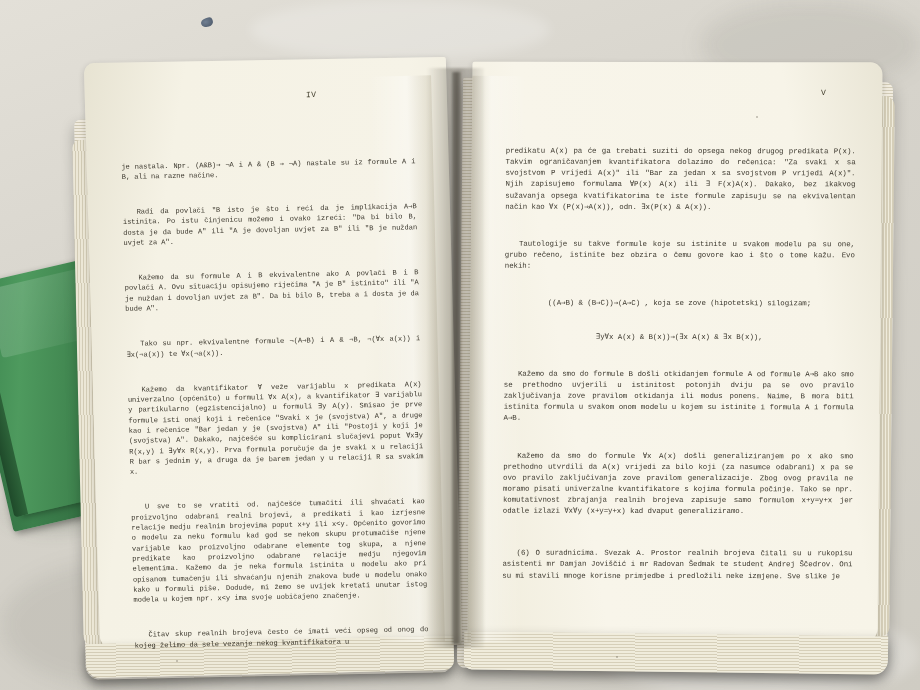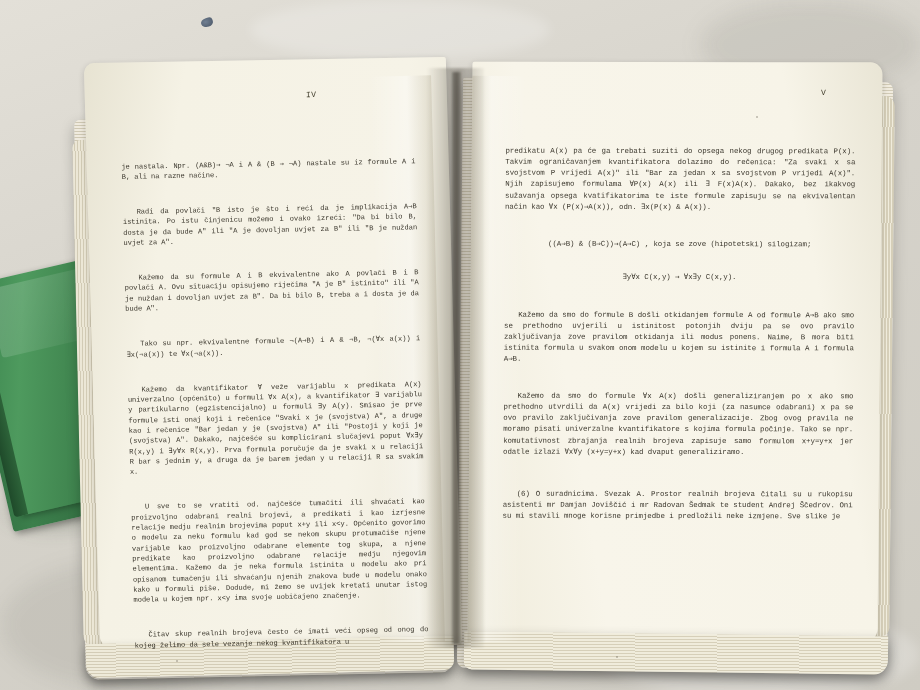--- a/index.html
+++ b/index.html
@@ -330,22 +330,23 @@
       <p class="para indent tight">Radi da povlači "B isto je što i reći da je implikacija A⇒B istinita. Po istu činjenicu možemo i ovako izreći: "Da bi bilo B, dosta je da bude A" ili "A je dovoljan uvjet za B" ili "B je nuždan uvjet za A".</p>
       <p class="para indent tight">Kažemo da su formule A i B ekvivalentne ako A povlači B i B povlači A. Ovu situaciju opisujemo riječima "A je B" istinito" ili "A je nuždan i dovoljan uvjet za B". Da bi bilo B, treba a i dosta je da bude A".</p>
       <p class="para indent tight">Tako su npr. ekvivalentne formule ¬(A⇒B) i A &amp; ¬B, ¬(∀x a(x)) i ∃x(¬a(x)) te ∀x(¬a(x)).</p>
       <p class="para indent tight">Kažemo da kvantifikator ∀ veže varijablu x predikata A(x) univerzalno (općenito) u formuli ∀x A(x), a kvantifikator ∃ varijablu y partikularno (egzistencijalno) u formuli ∃y A(y). Smisao je prve formule isti onaj koji i rečenice "Svaki x je (svojstva) A", a druge kao i rečenice "Bar jedan y je (svojstva) A" ili "Postoji y koji je (svojstva) A". Dakako, najčešće su komplicirani slučajevi poput ∀x∃y R(x,y) i ∃y∀x R(x,y). Prva formula poručuje da je svaki x u relaciji R bar s jednim y, a druga da je barem jedan y u relaciji R sa svakim x.</p>
       <p class="para indent tight">U sve to se vratiti od. najčešće tumačiti ili shvaćati kao proizvoljno odabrani realni brojevi, a predikati i kao izrjesne relacije medju realnim brojevima poput x+y ili x&lt;y. Općenito govorimo o modelu za neku formulu kad god se nekom skupu protumačiše njene varijable kao proizvoljno odabrane elemente tog skupa, a njene predikate kao proizvoljno odabrane relacije medju njegovim elementima. Kažemo da je neka formula istinita u modelu ako pri opisanom tumačenju ili shvaćanju njenih znakova bude u modelu onako kako u formuli piše. Dodude, mi žemo se uvijek kretati unutar istog modela u kojem npr. x&lt;y ima svoje uobičajeno značenje.</p>
       <p class="para indent tight">Čitav skup realnih brojeva često će imati veći opseg od onog do kojeg želimo da sele vezanje nekog kvantifikatora u</p>
     </div>
 
     <div class="text-col" id="right-text">
       <p class="para">predikatu A(x) pa će ga trebati suziti do opsega nekog drugog predikata P(x). Takvim ograničavanjem kvantifikatora dolazimo do rečenica: "Za svaki x sa svojstvom P vrijedi A(x)" ili "Bar za jedan x sa svojstvom P vrijedi A(x)". Njih zapisujemo formulama ∀P(x) A(x) ili ∃ F(x)A(x). Dakako, bez ikakvog sužavanja opsega kvatifikatorima te iste formule zapisuju se na ekvivalentan način kao ∀x (P(x)⇒A(x)), odn. ∃x(P(x) &amp; A(x)).</p>
+      <p class="para indent tight">Tautologije su takve formule koje su istinite u svakom modelu pa su one, grubo rečeno, istinite bez obzira o čemu govore kao i što o tome kažu. Evo nekih:</p>
       <p class="para center tight">((A⇒B) &amp; (B⇒C))⇒(A⇒C) , koja se zove (hipotetski) silogizam;</p>
-      <p class="para center">∃y∀x C(x,y) ⇒ ∀x∃y C(x,y).</p>
+      <p class="para center">∃y∀x A(x) &amp; B(x))⇒(∃x A(x) &amp; ∃x B(x)),</p>
       <p class="para indent tight">Kažemo da smo do formule B došli otkidanjem formule A od formule A⇒B ako smo se prethodno uvjerili u istinitost potonjih dviju pa se ovo pravilo zaključivanja zove pravilom otkidanja ili modus ponens. Naime, B mora biti istinita formula u svakom onom modelu u kojem su istinite i formula A i formula A⇒B.</p>
       <p class="para indent tight">Kažemo da smo do formule ∀x A(x) došli generaliziranjem po x ako smo prethodno utvrdili da A(x) vrijedi za bilo koji (za nasumce odabrani) x pa se ovo pravilo zaključivanja zove pravilom generalizacije. Zbog ovog pravila ne moramo pisati univerzalne kvantifikatore s kojima formula počinje. Tako se npr. komutativnost zbrajanja realnih brojeva zapisuje samo formulom x+y=y+x jer odatle izlazi ∀x∀y (x+y=y+x) kad dvaput generaliziramo.</p>
       <p class="para indent tight" style="margin-top:9px;">(6) O suradnicima. Svezak A. Prostor realnih brojeva čitali su u rukopisu asistenti mr Damjan Joviščić i mr Radovan Šedmak te student Andrej Ščedrov. Oni su mi stavili mnoge korisne primjedbe i predložili neke izmjene. Sve slike je</p>
     </div>
 
     <div class="speck" style="left:120px;top:640px;width:2px;height:2px;"></div>
     <div class="speck" style="left:560px;top:636px;width:2px;height:2px;"></div>
     <div class="speck" style="left:700px;top:96px;width:2px;height:2px;"></div>
   </div>
 </div>

